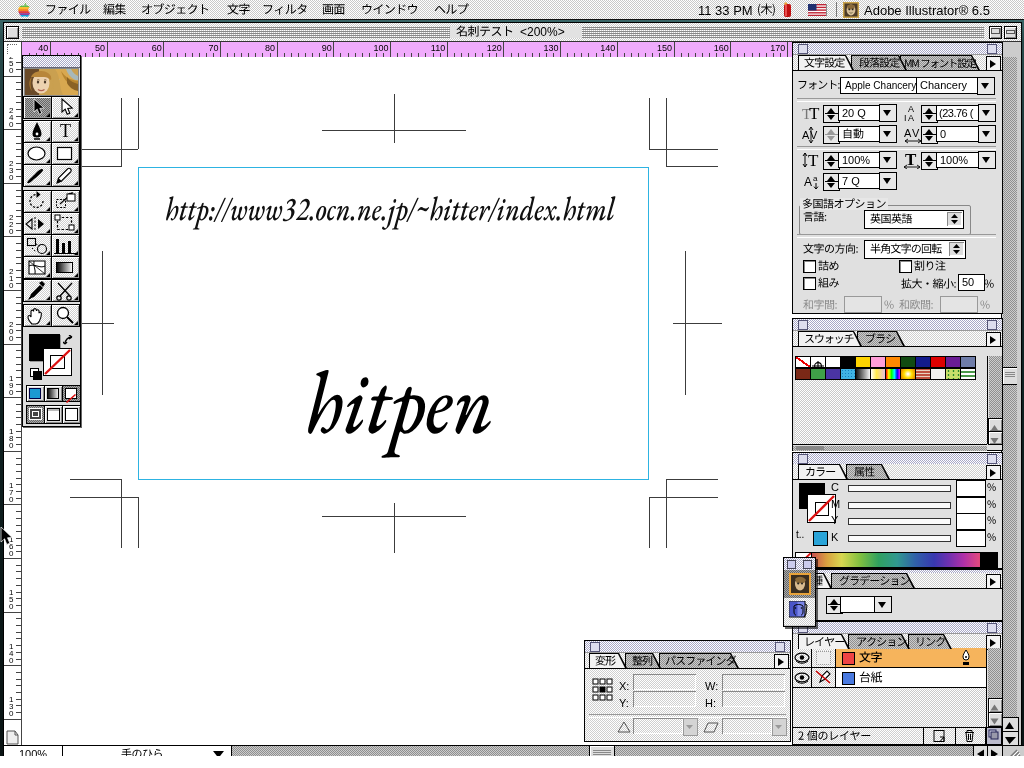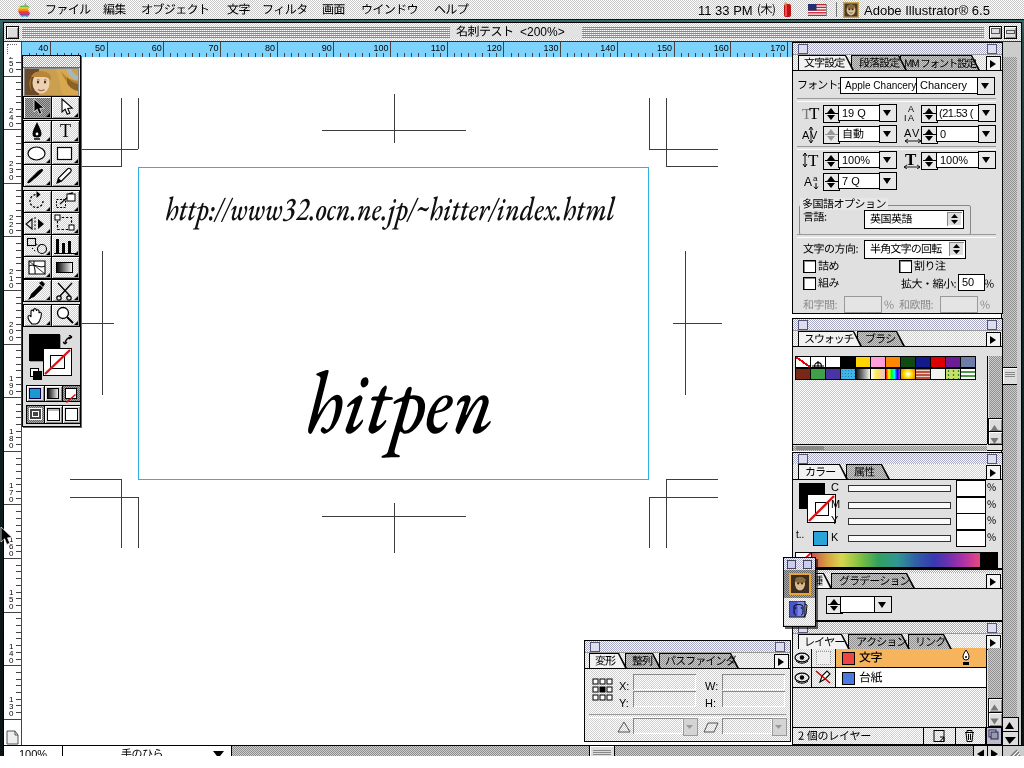--- a/index.html
+++ b/index.html
@@ -148,21 +148,21 @@
           <div class="a" style="left:1px;top:3px;width:7px;height:2px;border:1px solid #555"></div>
         </div>
     <div class="jp" style="left:452px;top:2px">
           <svg width="58" height="13" viewBox="0 0 58 13" style="display:block;overflow:visible">
             <path d="M4.5 0.5C3.8 1.8 2.4 3.3 0.5 4.4C0.7 4.6 1 4.9 1.1 5.1C1.7 4.8 2.2 4.4 2.7 4C3.5 4.6 4.3 5.4 4.9 6C3.5 7 1.9 7.9 0.4 8.3C0.6 8.5 0.8 8.8 0.9 9.1C1.9 8.8 2.9 8.3 3.9 7.7V11.6H4.8V11.1H9.7V11.6H10.7V6.4H5.7C7.1 5.3 8.3 3.8 9 2L8.4 1.7L8.2 1.7H4.8C5.1 1.4 5.3 1 5.5 0.7ZM9.7 10.3H4.8V7.3H9.7ZM4.2 2.5H7.8C7.2 3.6 6.5 4.5 5.6 5.4C5.1 4.7 4.1 4 3.3 3.4C3.6 3.1 3.9 2.8 4.2 2.5Z M19 1.9V8.5H19.9V1.9ZM21.6 0.7V10.4C21.6 10.6 21.6 10.7 21.3 10.7C21.1 10.7 20.4 10.7 19.7 10.7C19.8 10.9 19.9 11.3 20 11.6C21 11.6 21.6 11.5 22 11.4C22.4 11.2 22.5 11 22.5 10.4V0.7ZM12.5 3.9V7.2H13.3V4.7H14.8V6.5C14.2 7.8 13 9.3 11.8 10C12 10.2 12.2 10.6 12.3 10.8C13.2 10.2 14.1 9.1 14.8 7.9V11.5H15.7V8.2C16.4 8.7 17.3 9.5 17.7 9.9L18.2 9.1C17.8 8.8 16.3 7.7 15.7 7.4V4.7H17.3V6.3C17.3 6.5 17.2 6.5 17.1 6.5C17 6.5 16.6 6.5 16.1 6.5C16.2 6.7 16.3 7 16.3 7.2C17 7.2 17.5 7.2 17.7 7.1C18 6.9 18.1 6.7 18.1 6.4V3.9H15.7V2.8H18.4V2H15.7V0.6H14.8V2H12.1V2.8H14.8V3.9Z M25.6 1.7V2.7C25.9 2.7 26.3 2.7 26.7 2.7C27.4 2.7 30.9 2.7 31.5 2.7C31.9 2.7 32.3 2.7 32.6 2.7V1.7C32.3 1.8 31.9 1.8 31.5 1.8C30.9 1.8 27.4 1.8 26.7 1.8C26.3 1.8 25.9 1.8 25.6 1.7ZM24.1 4.7V5.7C24.5 5.7 24.8 5.7 25.2 5.7H28.8C28.7 6.8 28.6 7.8 28.1 8.7C27.6 9.4 26.8 10.1 25.8 10.5L26.7 11.2C27.7 10.6 28.6 9.8 29.1 9C29.6 8.1 29.7 7 29.8 5.7H33C33.3 5.7 33.7 5.7 34 5.7V4.7C33.7 4.8 33.3 4.8 33 4.8C32.4 4.8 25.9 4.8 25.2 4.8C24.8 4.8 24.5 4.8 24.1 4.7Z M44.1 2.6 43.5 2.1C43.3 2.2 43 2.2 42.6 2.2C42.1 2.2 38.4 2.2 38 2.2C37.6 2.2 36.9 2.2 36.7 2.1V3.2C36.9 3.2 37.5 3.2 38 3.2C38.4 3.2 42.2 3.2 42.6 3.2C42.3 4.2 41.5 5.6 40.6 6.5C39.4 7.9 37.6 9.3 35.7 10.1L36.5 10.9C38.2 10.1 39.9 8.7 41.1 7.4C42.4 8.5 43.6 9.9 44.4 10.9L45.3 10.2C44.5 9.3 43 7.7 41.8 6.6C42.6 5.5 43.4 4.1 43.8 3.1C43.9 2.9 44 2.7 44.1 2.6Z M50 9.5C50 10 50 10.6 50 11H51.1C51.1 10.6 51.1 9.9 51.1 9.5L51 5.6C52.4 6 54.4 6.8 55.8 7.5L56.2 6.5C54.9 5.9 52.6 5 51 4.5V2.6C51 2.2 51.1 1.7 51.1 1.3H49.9C50 1.7 50 2.2 50 2.6C50 3.6 50 8.9 50 9.5Z" fill="currentColor"></path>
           </svg>
         </div>
     <div class="a" style="left:516px;top:2px;font-size:12px;letter-spacing:0px">&lt;200%&gt;</div>
   </div>
 
-  <div class="a" style="left:0;top:19px;width:998px;height:15px;background:#7dd3fc;border-bottom:5px solid #ef4444">
+  <div class="a" style="left:0;top:19px;width:998px;height:15px;background:#f0abfc;border-bottom:5px solid #ef4444">
     <div id="hruler" class="a" style="left:0;top:0;width:998px;height:15px"><svg width="998" height="15" shape-rendering="crispEdges">
             <path d="M46.3 0V15" stroke="#444"></path>
             <path d="M53.4 11V15" stroke="#444"></path>
             <path d="M60.5 11V15" stroke="#444"></path>
             <path d="M67.6 11V15" stroke="#444"></path>
             <path d="M74.7 11V15" stroke="#444"></path>
             <path d="M81.7 11V15" stroke="#444"></path>
             <path d="M88.8 11V15" stroke="#444"></path>
             <path d="M95.9 11V15" stroke="#444"></path>
             <text x="44.3" y="9" font-size="9" text-anchor="end" fill="#000" font-family="Liberation Sans">40</text>
@@ -792,33 +792,33 @@
   <div class="a" style="left:4px;top:55px;width:199px;height:2px;border-top:1px solid #999;border-bottom:1px solid #fff"></div>
   <svg class="a" style="left:9px;top:62px" width="22" height="16" viewBox="0 0 22 16">
         <text x="0" y="14" font-family="Liberation Serif" font-size="15" fill="#777">T</text>
         <text x="7" y="14" font-family="Liberation Serif" font-size="17" fill="#000">T</text>
       </svg>
   <div class="spin" style="left:30px;top:62px">
         <i class="u"></i>
         <i class="d"></i>
         <em></em>
       </div>
-  <div class="a fld" style="left:45px;top:62px;width:41px;height:14px;font-size:11px;line-height:14px;padding-left:3px">19 Q</div>
+  <div class="a fld" style="left:45px;top:62px;width:41px;height:14px;font-size:11px;line-height:14px;padding-left:3px">20 Q</div>
   <div class="drp" style="left:86px;top:61px"></div>
   <svg class="a" style="left:111px;top:61px" width="17" height="18" viewBox="0 0 17 18">
         <text x="4" y="8" font-family="Liberation Sans" font-size="9" fill="#000">A</text>
         <text x="0" y="17" font-family="Liberation Sans" font-size="9" fill="#000">I</text>
         <text x="4" y="17" font-family="Liberation Sans" font-size="9" fill="#000">A</text>
       </svg>
   <div class="spin" style="left:128px;top:62px">
         <i class="u"></i>
         <i class="d"></i>
         <em></em>
       </div>
-  <div class="a fld" style="left:143px;top:62px;width:42px;height:14px;font-size:11px;line-height:14px;padding-left:2px;letter-spacing:-0.5px">(21.53 (</div>
+  <div class="a fld" style="left:143px;top:62px;width:42px;height:14px;font-size:11px;line-height:14px;padding-left:2px;letter-spacing:-0.5px">(23.76 (</div>
   <div class="drp" style="left:185px;top:61px"></div>
   <svg class="a" style="left:8px;top:83px" width="20" height="18" viewBox="0 0 20 18">
         <text x="1" y="13" font-family="Liberation Sans" font-size="11" fill="#000">A</text>
         <text x="9" y="13" font-family="Liberation Sans" font-size="11" fill="#000">V</text>
         <path d="M10 1v16M10 1l-2 3M10 1l2 3M10 17l-2-3M10 17l2-3" stroke="#000" stroke-width="0.9" fill="none"></path>
       </svg>
   <div class="spin" style="left:30px;top:83px">
         <i class="u" style="border-bottom-color:#999"></i>
         <i class="d" style="border-top-color:#999"></i>
         <em style="background:#999"></em>

